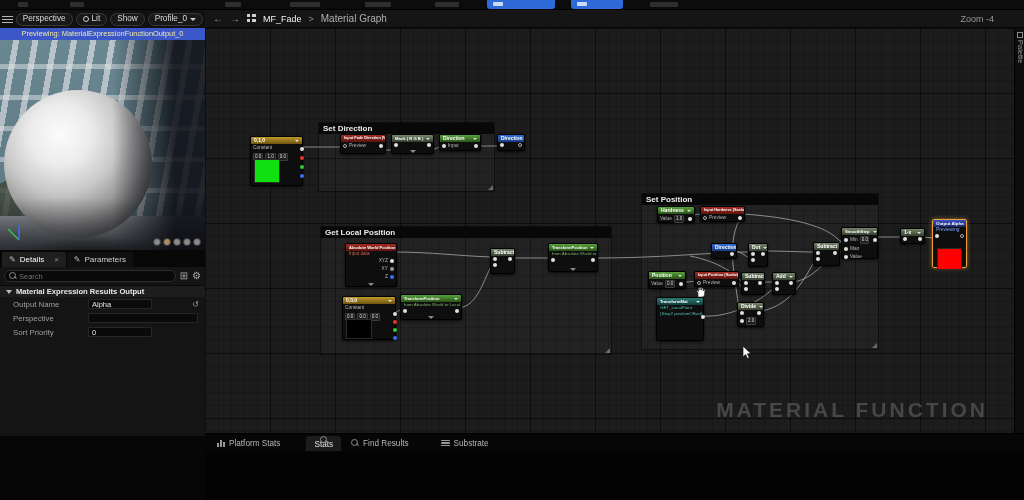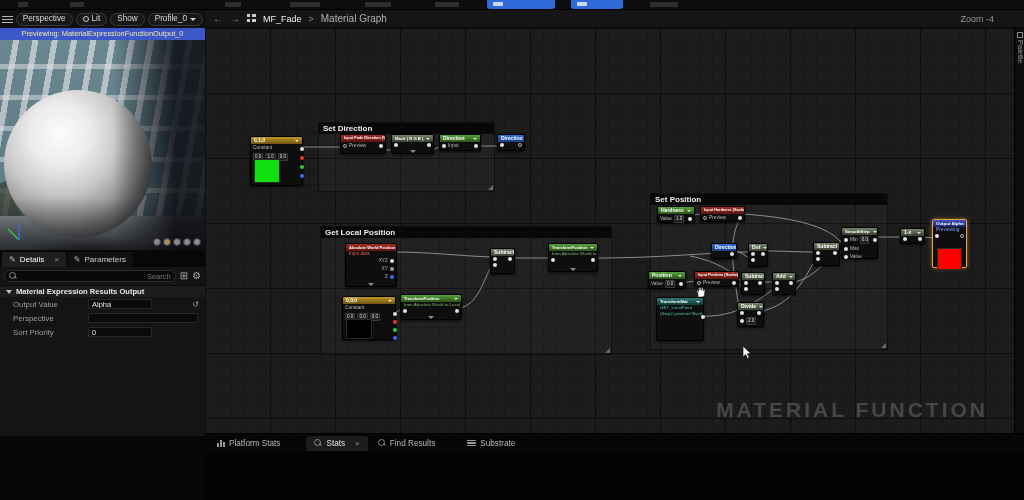--- a/index.html
+++ b/index.html
@@ -42,21 +42,21 @@
   .mesh-btn.warm { background:#b08a62; }
 
   
   #details { position:absolute; left:0; top:240px; width:205px; height:250px; background:#141414; }
   #det-tabbar { height:17px; background:#070707; display:flex; align-items:flex-end; gap:1px; padding:2px 2px 0 2px; }
   .det-tab { height:15px; display:flex; align-items:center; gap:4px; padding:0 7px; font-size:8px; color:#cfcfcf; background:#101010; border-radius:2px 2px 0 0; }
   .det-tab.active { background:#1f1f1f; color:#fff; }
   .pencil { font-size:8px; color:#b5b5b5; }
   .tab-x { color:#8f8f8f; font-size:8px; margin-left:6px; }
   #det-searchrow { height:18px; display:flex; align-items:center; gap:4px; padding:0 4px; background:#141414; }
-  #det-search { flex:1; height:12px; background:#090909; border:1px solid #2c2c2c; border-radius:6px; color:#cfcfcf; font-size:7.5px; padding:0 4px 0 14px; outline:none;text-align:right; }
+  #det-search { flex:1; height:12px; background:#090909; border:1px solid #2c2c2c; border-radius:6px; color:#cfcfcf; font-size:7.5px; padding:0 4px 0 14px; outline:none; }
   .mag { position:relative; width:8px; height:8px; }
   .mag:before { content:""; position:absolute; left:0; top:0; width:5px; height:5px; border:1px solid #8a8a8a; border-radius:50%; }
   .mag:after { content:""; position:absolute; left:5px; top:5px; width:3px; height:1px; background:#8a8a8a; transform:rotate(45deg); }
   #det-searchrow .mag { position:absolute; left:9px; }
   .det-ic { color:#a8a8a8; font-size:10px; line-height:10px; }
   .sec-head { height:12px; background:#1d1d1d; border-top:1px solid #090909; color:#e8e8e8; font-size:7.6px; font-weight:bold; display:flex; align-items:center; gap:4px; padding:0 6px; }
   .sec-arrow { width:0; height:0; border-left:3px solid transparent; border-right:3px solid transparent; border-top:4px solid #bdbdbd; }
   .prop-row { position:relative; height:14px; display:flex; align-items:center; background:#141414; }
   .prop-row .lbl { position:absolute; left:13px; font-size:7.8px; color:#9f9f9f; }
   .prop-field { position:absolute; left:88px; height:10px; background:#0a0a0a; border:1px solid #262626; border-radius:1px; color:#e6e6e6; font-size:7.5px; padding:0 3px; outline:none; }
@@ -124,21 +124,21 @@
 
   #wires { position:absolute; inset:0; pointer-events:none; }
 
   
   #cursor-arrow { position:absolute; left:537px; top:318px; }
   #cursor-hand { position:absolute; left:490px; top:258px; }
 
   
   #bottom-bar { position:absolute; left:205px; top:433px; width:819px; height:19px; background:#060606; border-top:1px solid #000; display:flex; align-items:center; gap:2px; padding:0 4px; }
   .b-tab { height:15px; display:flex; align-items:center; gap:4px; padding:0 8px; color:#b8b8b8; font-size:8.2px; white-space:nowrap; }
-  .b-tab.active { background:#1c1c1c; border-radius:3px 3px 0 0; color:#e2e2e2; }
+  .b-tab.active { background:#1c1c1c; border-radius:3px 3px 0 0; color:#e2e2e2;flex-direction:column; }
   .ic-bars { width:8px; height:8px; display:flex; align-items:flex-end; gap:1px; }
   .ic-bars i { width:2px; background:#9a9a9a; } .ic-bars i:nth-child(1){height:4px;} .ic-bars i:nth-child(2){height:7px;} .ic-bars i:nth-child(3){height:5px;}
   .ic-layers { width:9px; height:8px; display:flex; flex-direction:column; justify-content:space-evenly; }
   .ic-layers i { height:1.5px; background:#9a9a9a; border-radius:1px; }
   #bottom-void { position:absolute; left:205px; top:452px; width:819px; height:48px; background:#030303; }
   .flex1 { flex:1; }
 </style>
 </head>
 <body>
 
@@ -223,21 +223,21 @@
         <input id="det-search" placeholder="Search" style="">
         <span class="det-ic">⊞</span>
         <span class="det-ic">⚙</span>
       </div>
 
       <div class="sec-head">
         <span class="sec-arrow"></span>
         <span>Material Expression Results Output</span>
       </div>
       <div class="prop-row">
-        <span class="lbl">Output Value</span>
+        <span class="lbl">Output Name</span>
         <input class="prop-field w-short" value="Alpha" style="">
         <span class="reset-ic">↺</span>
       </div>
       <div class="prop-row">
         <span class="lbl">Perspective</span>
         <input class="prop-field w-long" value="" style="">
       </div>
 
       <div class="prop-row">
         <span class="lbl">Sort Priority</span>
@@ -266,21 +266,21 @@
   <div id="graph">
 
     <div class="comment" style="left:113px;top:94px;width:177px;height:70px">
       <div class="ctitle">Set Direction</div>
       <span class="resize-h"></span>
     </div>
     <div class="comment" style="left:115px;top:198px;width:292px;height:129px">
       <div class="ctitle">Get Local Position</div>
       <span class="resize-h"></span>
     </div>
-    <div class="comment" style="left:445px;top:165px;width:238px;height:157px">
+    <div class="comment" style="left:436px;top:165px;width:238px;height:157px">
       <div class="ctitle">Set Position</div>
       <span class="resize-h"></span>
     </div>
 
     <svg id="wires" width="809" height="405">
       <g fill="none" stroke="#b4b8b8" stroke-width="0.8" opacity="0.9">
         <path d="M96,119 C112,119 126,119 136,119"></path>
         <path d="M178,122 L189,122"></path>
         <path d="M224,122 C230,122 233,119 237,118"></path>
         <path d="M273,118 L294,118"></path>

